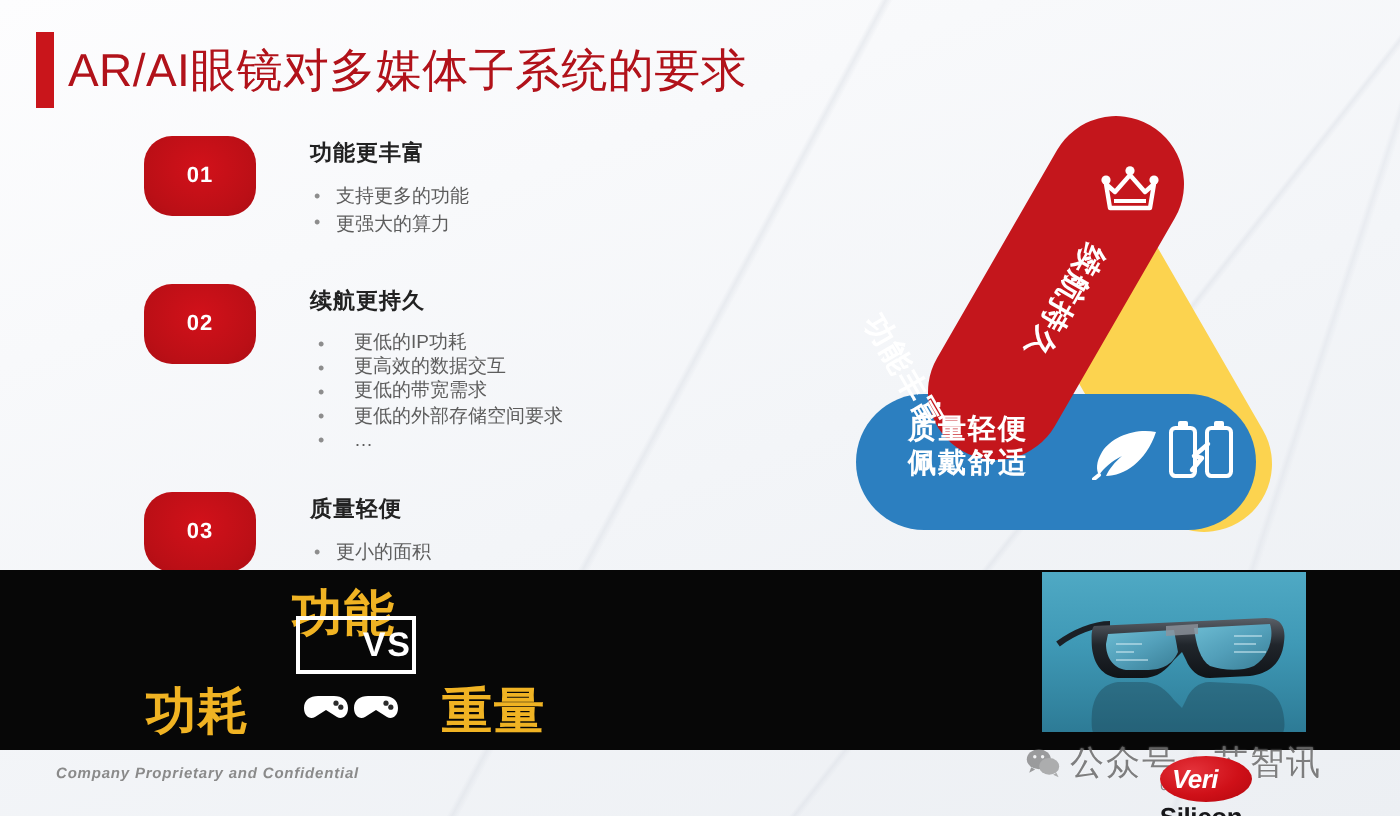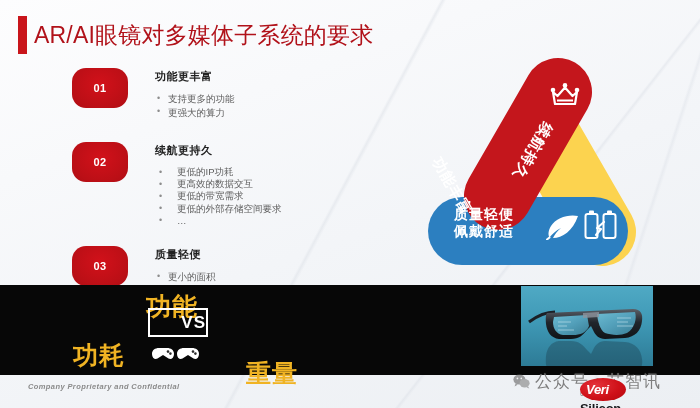--- a/index.html
+++ b/index.html
@@ -59,21 +59,21 @@
   .ico{position:absolute;}
   .ico-crown{left:152px;top:26px;}
   .ico-batt{left:186px;top:152px;}
   .ico-feather{left:148px;top:158px;}
 
   
   .band{position:absolute;left:0;top:285px;width:700px;height:90px;background:#070707;}
   .band-gold{position:absolute;color:#f0b323;font-weight:bold;white-space:nowrap;}
   .gold-top{font-size:25px;left:146px;top:290px;letter-spacing:1px;}
   .gold-left{font-size:25px;left:73px;top:339px;letter-spacing:1px;}
-  .gold-right{font-size:25px;left:221px;top:357px;letter-spacing:1px;margin-left:25px;}
+  .gold-right{font-size:25px;left:221px;top:339px;letter-spacing:1px;}
   .vs-box{position:absolute;left:148px;top:308px;width:56px;height:25px;
     border:2px solid #fff;display:flex;align-items:center;justify-content:flex-end;}
   .vs-box span{color:#fff;font-size:17px;font-weight:bold;letter-spacing:1px;}
   .pads{position:absolute;left:150px;top:342px;}
 
   
   .photo{position:absolute;left:521px;top:286px;width:132px;height:80px;overflow:hidden;
     background:linear-gradient(180deg,#4fa9c4 0%,#3f99b6 45%,#2d7b96 100%);}
   .photo .glass-svg{position:absolute;left:0;top:0;}
 

